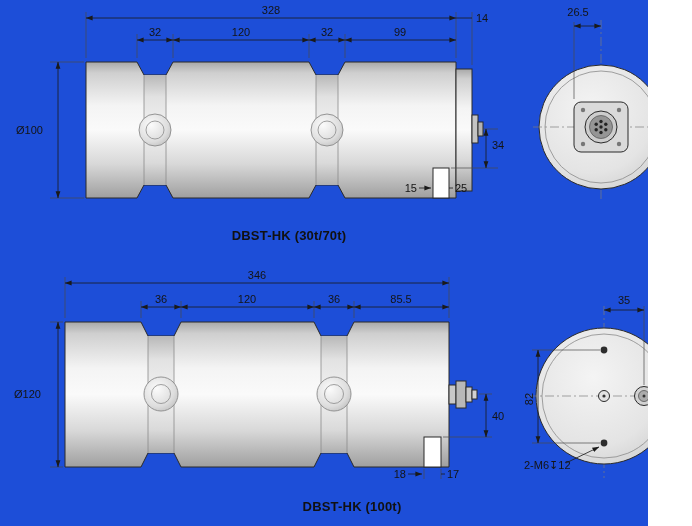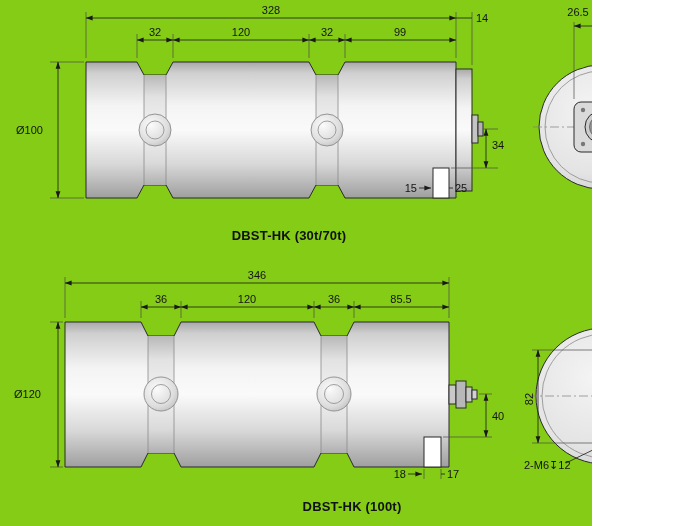--- a/index.html
+++ b/index.html
@@ -1,16 +1,16 @@
 <!DOCTYPE html>
 <html><head>
 <meta charset="utf-8">
 <style>
   html,body{margin:0;padding:0;background:#ffffff;}
-  .canvas{width:592px;height:526px;position:relative;background:#84cc16;overflow:hidden;}
+  .canvas{width:648px;height:526px;position:relative;background:#1d4ed8;overflow:hidden;}
   svg text{font-family:"Liberation Sans",sans-serif;}
   .dim{font-size:11px;fill:#141414;}
   .title{font-size:13px;font-weight:700;fill:#111;letter-spacing:.2px;}
   .ol{stroke:#2a2a2a;stroke-width:1;}
   .ext{stroke:#4a4a4a;stroke-width:.7;fill:none;}
   .dl{stroke:#1a1a1a;stroke-width:.8;fill:none;}
   .cl{stroke:#808080;stroke-width:.7;stroke-dasharray:9 3 2 3;fill:none;}
   .thin{stroke:#8a8a8a;stroke-width:.8;fill:none;}
 </style>
 </head>

